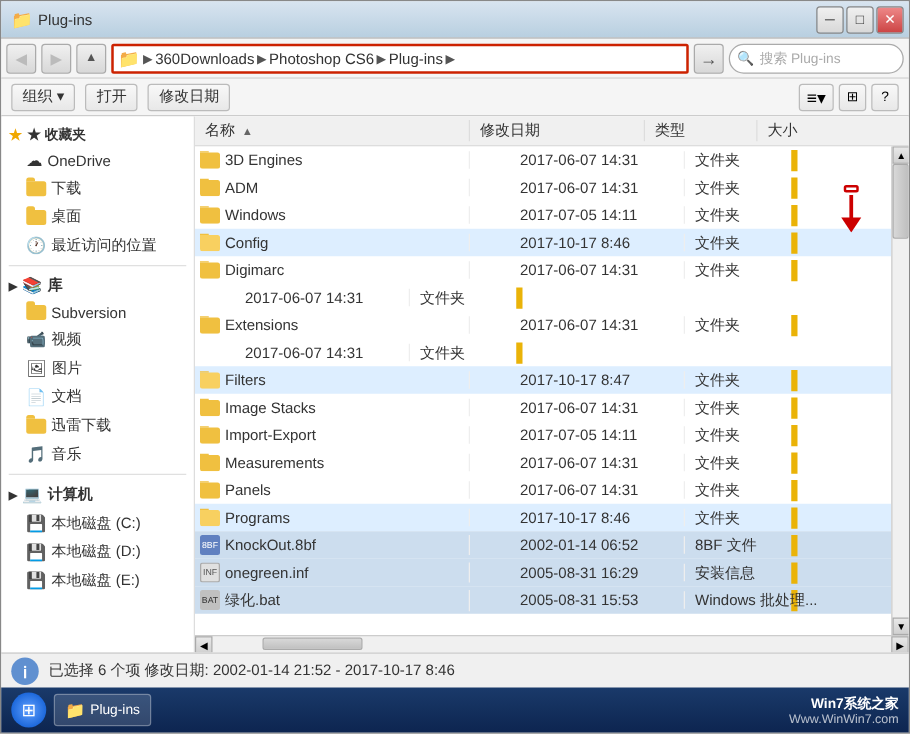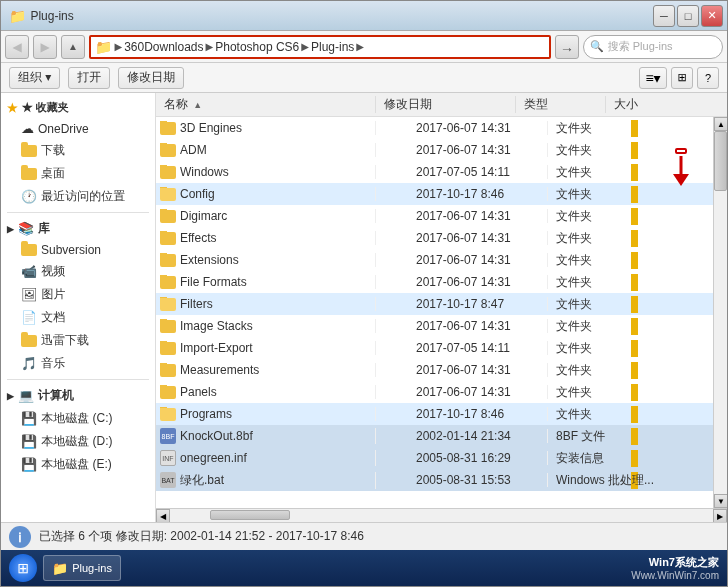--- a/index.html
+++ b/index.html
@@ -284,21 +284,21 @@
     .file-cell-date {
       width: 140px;
       padding: 0 8px;
       border-right: 1px solid #eee;
       white-space: nowrap;
       margin-left: 32px;
     }
     .file-cell-type {
       width: 90px;
       padding: 0 8px;
-      border-right: 7px solid #eab308;
+      border-right: 5px solid #eab308;
       white-space: nowrap;
     }
     .file-cell-size {
       width: 60px;
       padding: 0 8px;
     }
     .folder-icon {
       width: 16px;
       height: 13px;
       background: #f0c040;
@@ -743,24 +743,20 @@
             <div class="file-cell-date">
               <span>2017-06-07 14:31</span>
             </div>
             <div class="file-cell-type">
               <span>文件夹</span>
             </div>
             <div class="file-cell-size"></div>
           </div>
 
           <div class="file-row">
-            <div class="file-cell-name">
-              <span class="folder-icon"></span>
-              <span>Effects</span>
-            </div>
             <div class="file-cell-date">
               <span>2017-06-07 14:31</span>
             </div>
             <div class="file-cell-type">
               <span>文件夹</span>
             </div>
             <div class="file-cell-size"></div>
           </div>
 
           <div class="file-row">
@@ -771,24 +767,20 @@
             <div class="file-cell-date">
               <span>2017-06-07 14:31</span>
             </div>
             <div class="file-cell-type">
               <span>文件夹</span>
             </div>
             <div class="file-cell-size"></div>
           </div>
 
           <div class="file-row">
-            <div class="file-cell-name">
-              <span class="folder-icon"></span>
-              <span>File Formats</span>
-            </div>
             <div class="file-cell-date">
               <span>2017-06-07 14:31</span>
             </div>
             <div class="file-cell-type">
               <span>文件夹</span>
             </div>
             <div class="file-cell-size"></div>
           </div>
 
           <div class="file-row highlighted">
@@ -874,21 +866,21 @@
             </div>
             <div class="file-cell-size"></div>
           </div>
 
           <div class="file-row selected">
             <div class="file-cell-name">
               <span class="file-icon-8bf">8BF</span>
               <span>KnockOut.8bf</span>
             </div>
             <div class="file-cell-date">
-              <span>2002-01-14 21:34</span>
+              <span>2002-01-14 06:52</span>
             </div>
             <div class="file-cell-type">
               <span>8BF 文件</span>
             </div>
             <div class="file-cell-size"></div>
           </div>
 
           <div class="file-row selected">
             <div class="file-cell-name">
               <span class="file-icon-inf">INF</span>

